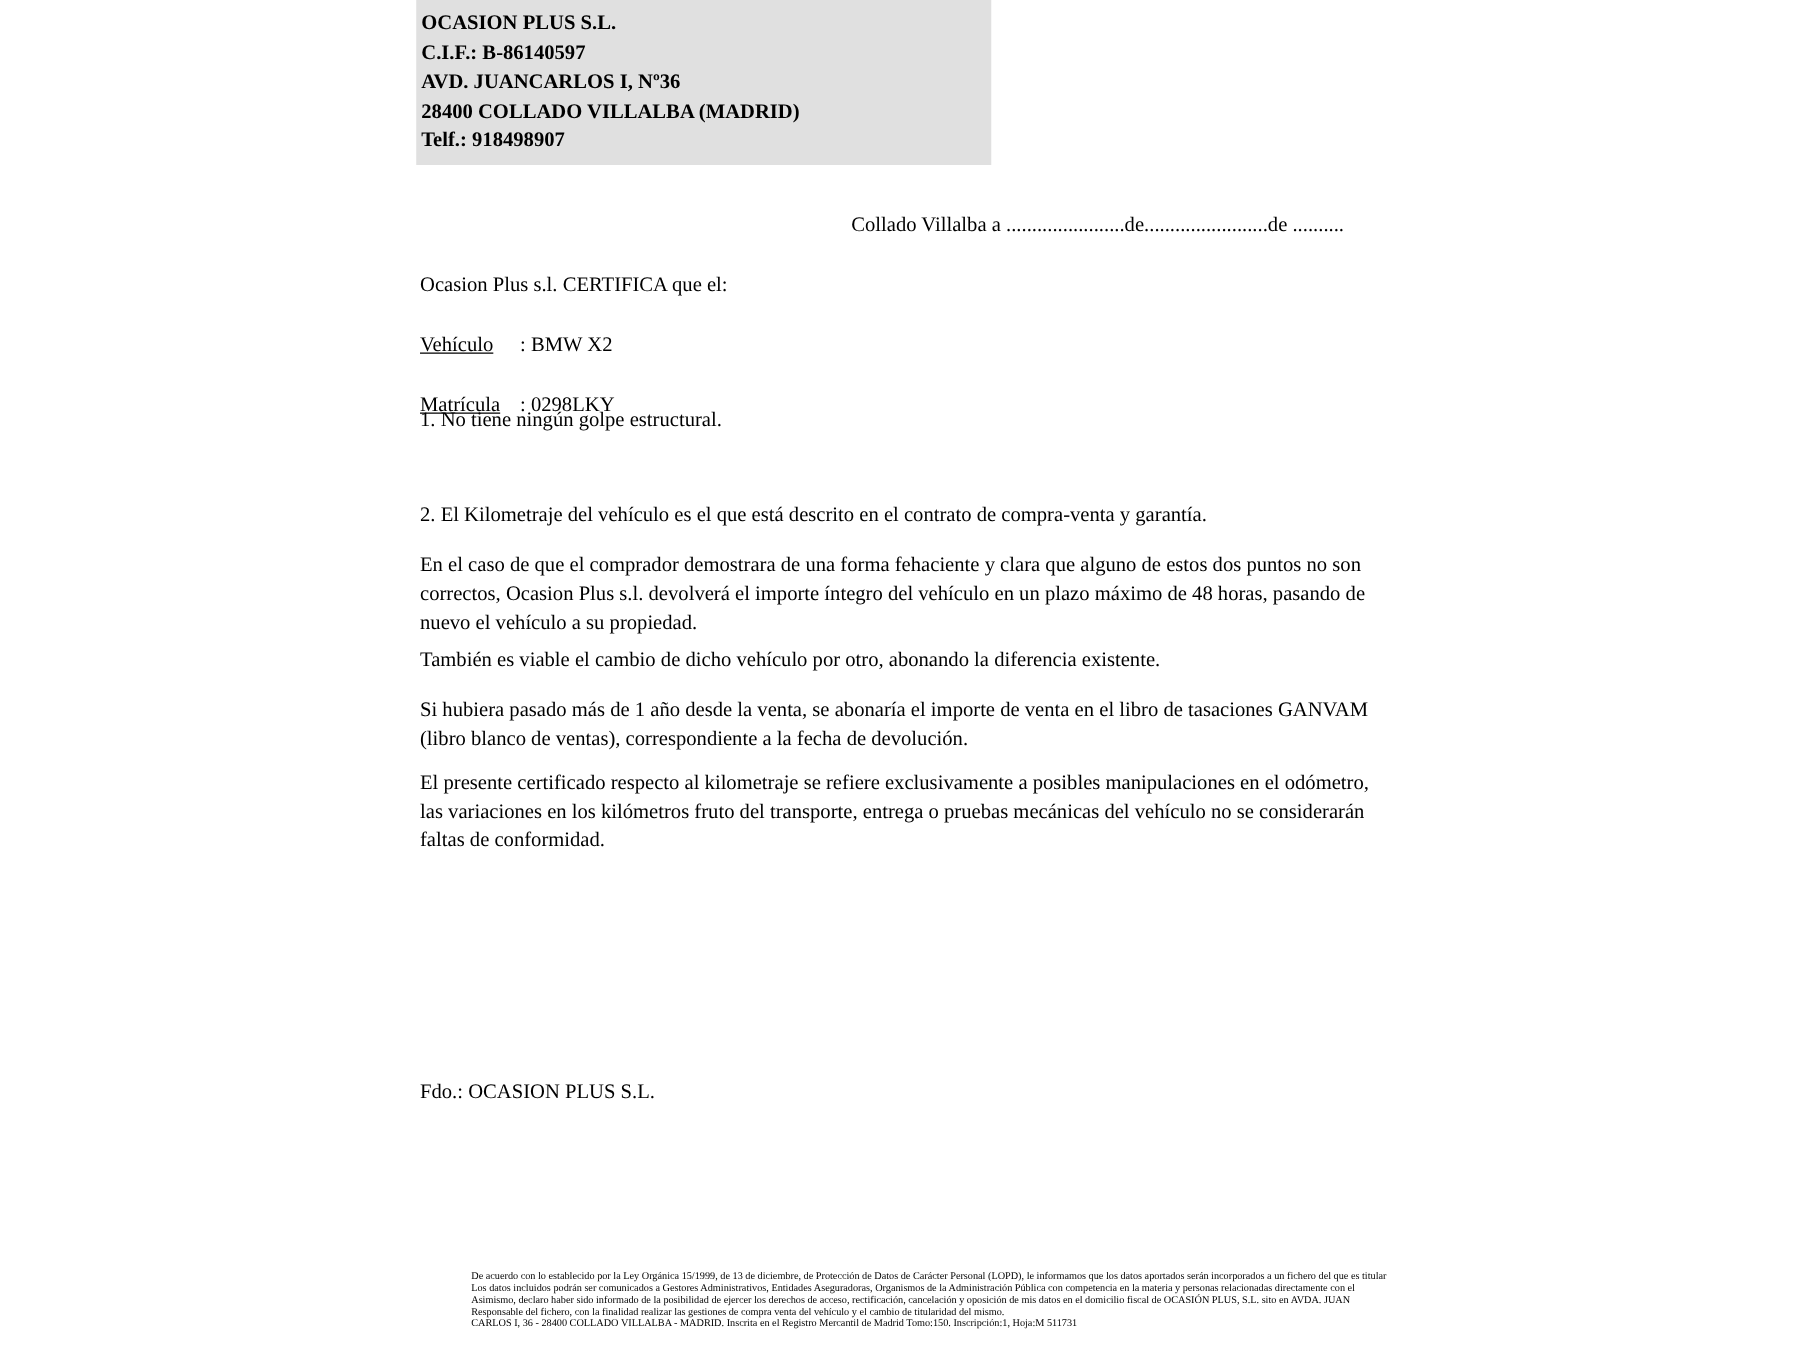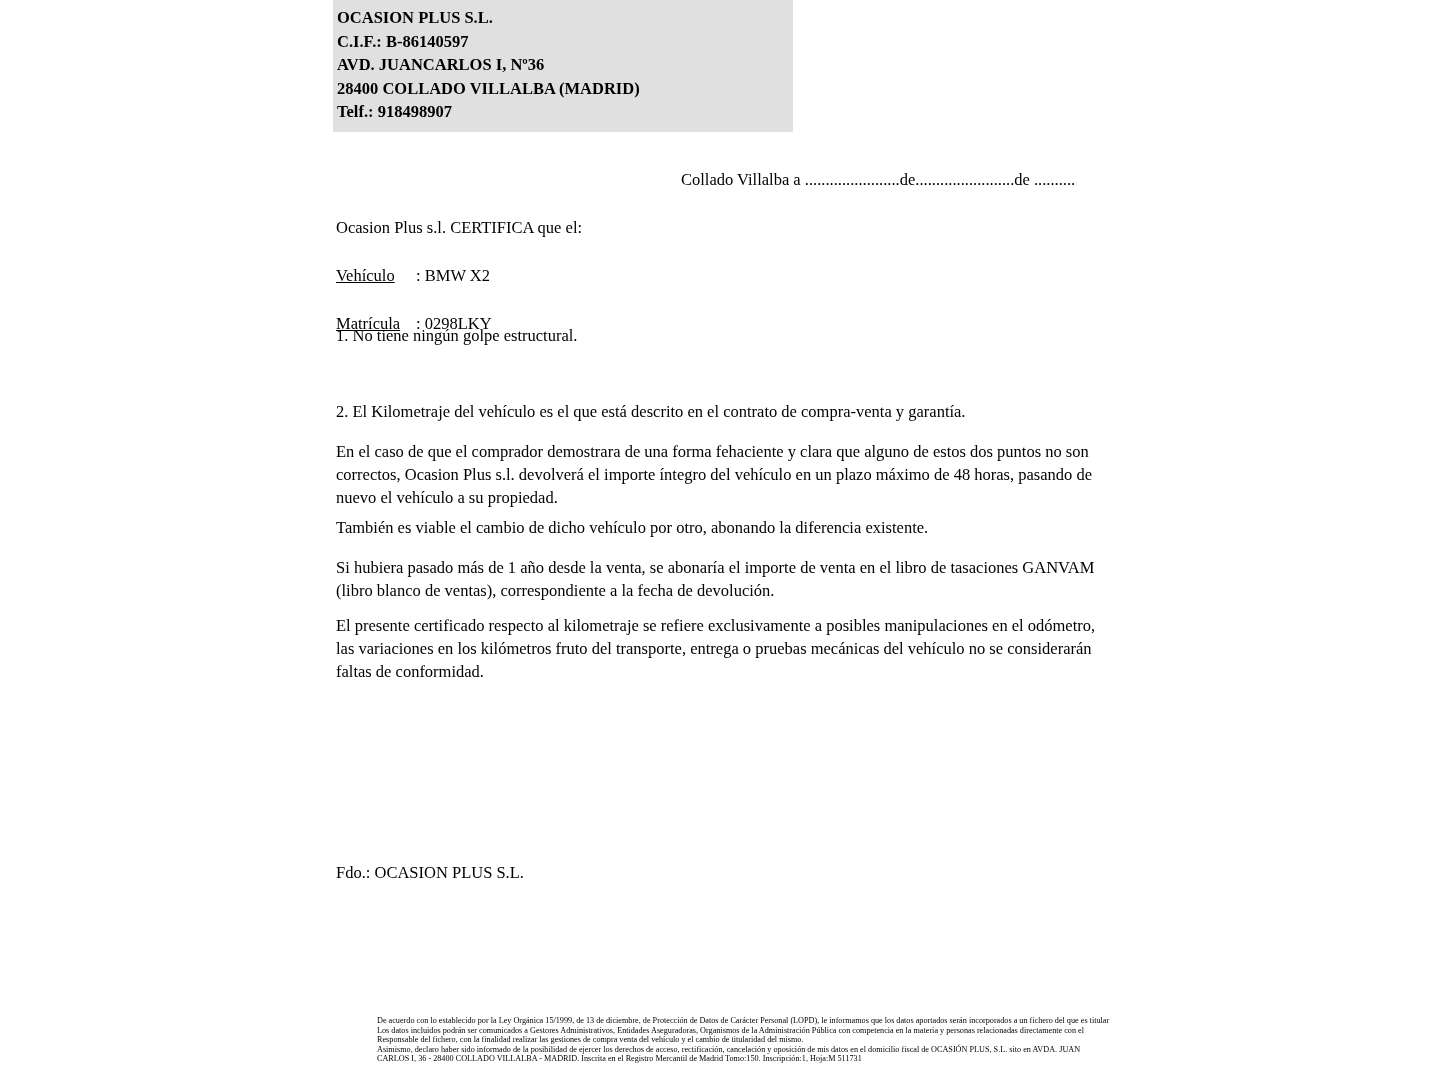--- a/index.html
+++ b/index.html
@@ -145,18 +145,18 @@
   <div class="para para-1">En el caso de que el comprador demostrara de una forma fehaciente y clara que alguno de estos dos puntos no son correctos, Ocasion Plus s.l. devolverá el importe íntegro del vehículo en un plazo máximo de 48 horas, pasando de nuevo el vehículo a su propiedad.</div>
   <div class="para para-2">También es viable el cambio de dicho vehículo por otro, abonando la diferencia existente.</div>
   <div class="para para-3">Si hubiera pasado más de 1 año desde la venta, se abonaría el importe de venta en el libro de tasaciones GANVAM (libro blanco de ventas), correspondiente a la fecha de devolución.</div>
   <div class="para para-4">El presente certificado respecto al kilometraje se refiere exclusivamente a posibles manipulaciones en el odómetro, las variaciones en los kilómetros fruto del transporte, entrega o pruebas mecánicas del vehículo no se considerarán faltas de conformidad.</div>
 
   <div class="signature">Fdo.: OCASION PLUS S.L.</div>
 
   <div class="legal">
     <p>De acuerdo con lo establecido por la Ley Orgánica 15/1999, de 13 de diciembre, de Protección de Datos de Carácter Personal (LOPD), le informamos que los datos aportados serán incorporados a un fichero del que es titular</p>
     <p>Los datos incluidos podrán ser comunicados a Gestores Administrativos, Entidades Aseguradoras, Organismos de la Administración Pública con competencia en la materia y personas relacionadas directamente con el</p>
+    <p>Asimismo, declaro haber sido informado de la posibilidad de ejercer los derechos de acceso, rectificación, cancelación y oposición de mis datos en el domicilio fiscal de OCASIÓN PLUS, S.L. sito en AVDA. JUAN</p>
     <p>Responsable del fichero, con la finalidad realizar las gestiones de compra venta del vehículo y el cambio de titularidad del mismo.</p>
-    <p>Asimismo, declaro haber sido informado de la posibilidad de ejercer los derechos de acceso, rectificación, cancelación y oposición de mis datos en el domicilio fiscal de OCASIÓN PLUS, S.L. sito en AVDA. JUAN</p>
     <p>CARLOS I, 36 - 28400 COLLADO VILLALBA - MADRID. Inscrita en el Registro Mercantil de Madrid Tomo:150. Inscripción:1, Hoja:M 511731</p>
   </div>
 
 </div>
 
 </body></html>

